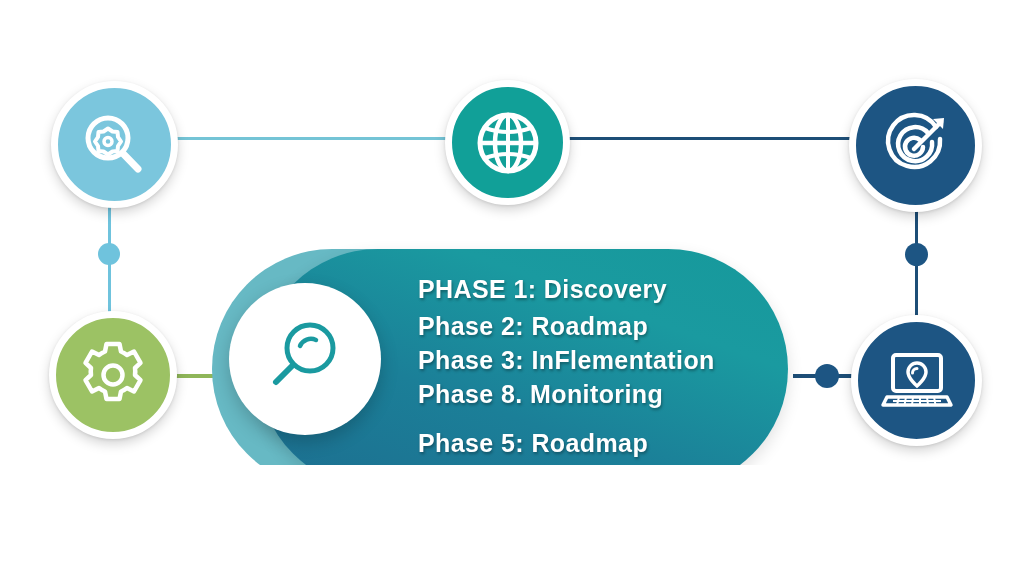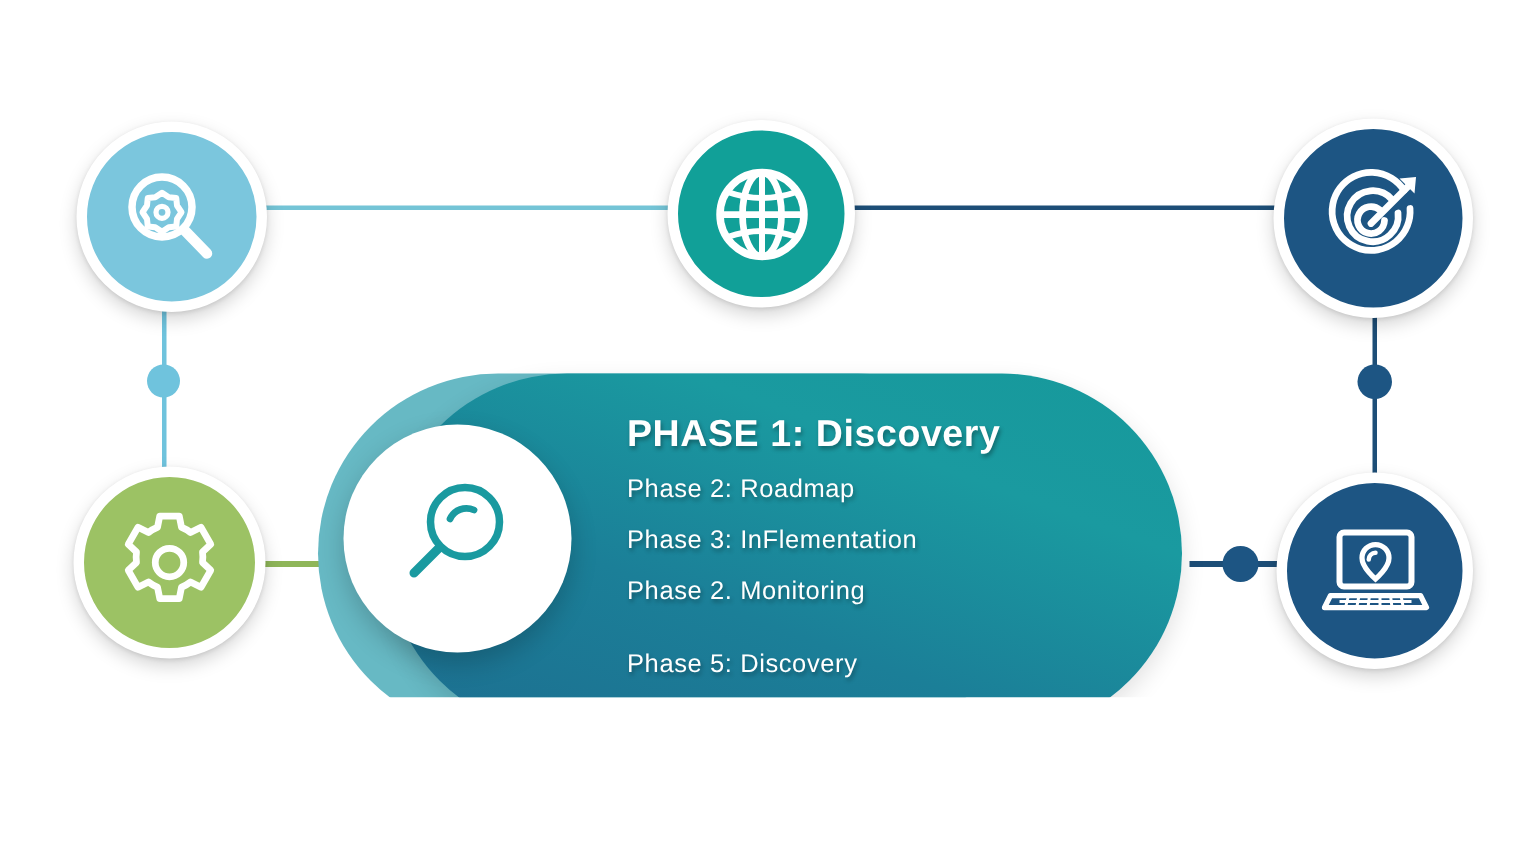--- a/index.html
+++ b/index.html
@@ -149,22 +149,22 @@
     white-space: nowrap;
     letter-spacing: 0.4px;
   }
   .phase-line.lead {
     font-size: 25px;
     font-weight: bold;
     line-height: 34px;
     margin-bottom: 3px;
   }
   .phase-line.normal {
-    font-size: 17px;
-    font-weight: normal;
+    font-size: 25px;
+    font-weight: bold;
     line-height: 34px;
   }
   .gap-above { }
   .gap-small { margin-top: 15px; }
 </style>
 </head>
 <body>
 
 <div id="stage">
 
@@ -252,17 +252,17 @@
         <path d="M38 32 a12 12 0 0 1 16 -6" stroke="#1a9aa0" stroke-width="4.5" fill="none" stroke-linecap="round"></path>
         <line x1="31" y1="51" x2="14" y2="68" stroke="#1a9aa0" stroke-width="6" stroke-linecap="round"></line>
       </svg>
     </span>
   </div>
 
   <div id="phase-list">
     <div class="phase-line lead">PHASE 1:  Discovery</div>
     <div class="phase-line normal">Phase  2:   Roadmap</div>
     <div class="phase-line normal gap-above">Phase  3: InFlementation</div>
-    <div class="phase-line normal">Phase  2. Monitoring</div>
-    <div class="phase-line normal gap-small">Phase  5: Discovery</div>
+    <div class="phase-line normal">Phase  8. Monitoring</div>
+    <div class="phase-line normal gap-small">Phase  5: Roadmap</div>
   </div>
 
 </div>
 
 </body></html>

